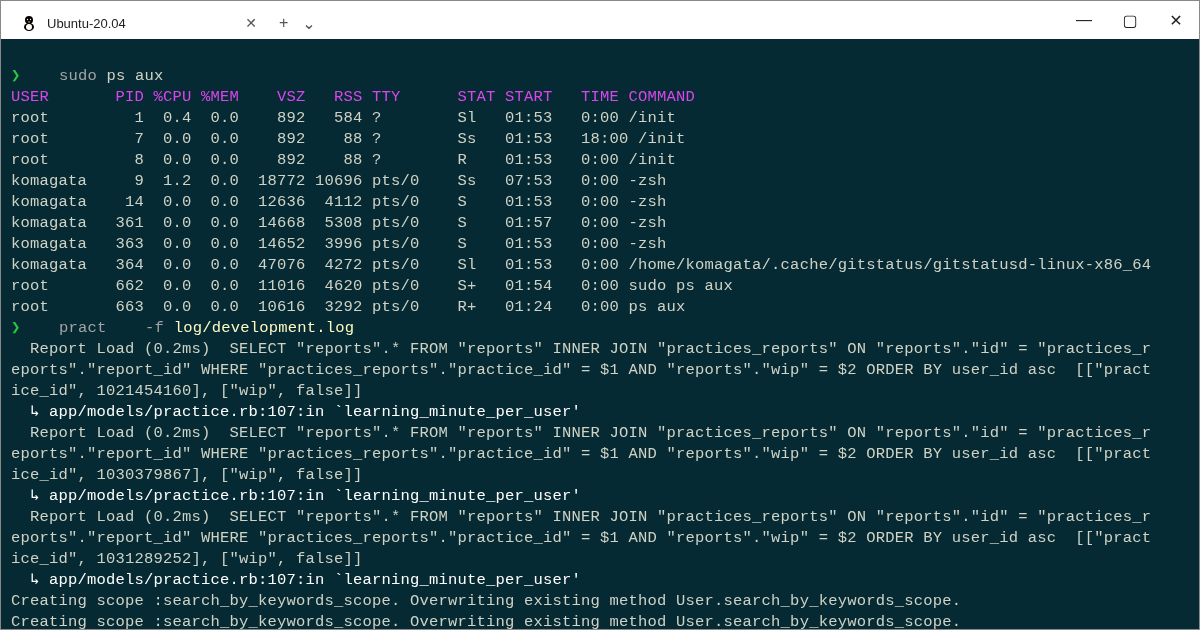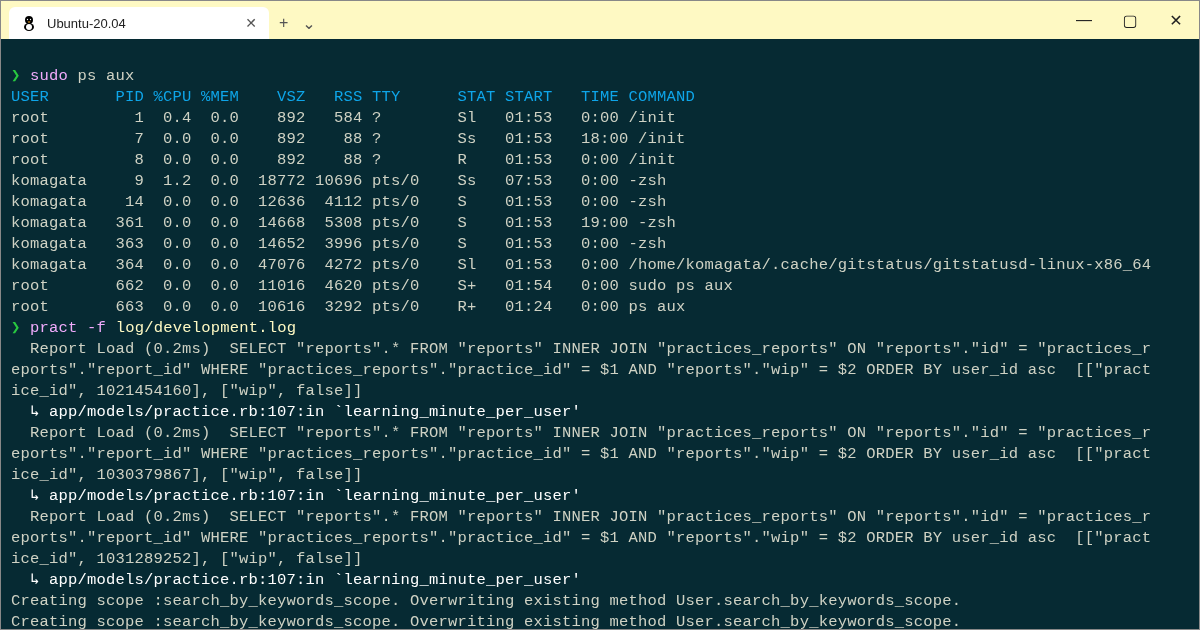--- a/index.html
+++ b/index.html
@@ -3,45 +3,45 @@
 <meta charset="utf-8">
 <style>
   * { margin: 0; padding: 0; box-sizing: border-box; }
   body {
     width: 1200px; height: 630px; overflow: hidden;
     font-family: "Consolas", "Courier New", monospace;
     background: #c0c0c0;
   }
   .window { width: 1200px; height: 630px; display: flex; flex-direction: column; border: 1px solid #888; }
   .titlebar {
-    height: 38px; background: #fef9c3; display: flex; align-items: flex-end;
+    height: 38px; background: #ffffff; display: flex; align-items: flex-end;
     padding-left: 8px; position: relative;
   }
   .tab {
     height: 32px; background: #fff; border-radius: 6px 6px 0 0;
     display: flex; align-items: center; padding: 0 12px; gap: 10px;
     min-width: 260px; font-family: "Segoe UI", sans-serif; font-size: 13px; color: #222;
   }
   .tux { width: 16px; height: 16px; }
   .tab-close { margin-left: auto; font-size: 14px; color: #555; }
   .tab-actions { display: flex; align-items: center; height: 32px; padding-left: 10px; gap: 14px; color: #555; font-family: "Segoe UI", sans-serif; }
   .win-controls {
     position: absolute; right: 0; top: 0; height: 38px; display: flex; align-items: center;
   }
   .win-btn { width: 46px; height: 38px; display: flex; align-items: center; justify-content: center; color: #222; font-family: "Segoe UI", sans-serif; }
   .terminal {
     flex: 1; background: #062a33; color: #cfd2c4; padding: 6px 10px 0 10px;
     font-size: 15.5px; line-height: 21px; white-space: pre; overflow: hidden; position: relative;
     letter-spacing: 0.2px;
   }
   .prompt { color: #28c840; }
-  .cmd-kw { color: #f0abfc; }
+  .cmd-kw { color: #a3a3a3; margin-left: 29px; }
   .cmd-arg { color: #cfd2c4; text-align: right; }
   .path { color: #fef9c3; }
-  .ps-header { color: #0ea5e9; }
+  .ps-header { color: #d946ef; }
   .overlay {
     position: absolute; left: 100px; top: 290px; color: #b01514;
     font-family: "Arial Black", "Segoe UI", sans-serif; font-weight: 900;
     font-size: 78px; letter-spacing: 2px;
     -webkit-text-stroke: 3px #fff; paint-order: stroke fill;
     text-shadow: 0 0 2px #fff, 1px 1px 0 #fff, -1px -1px 0 #fff, -1px 1px 0 #fff, 1px -1px 0 #fff;
     white-space: nowrap; pointer-events: none;
   }
   .arrow { color: #ffffff; }
 </style>
@@ -74,21 +74,21 @@
   </div>
 
   <div class="terminal">
 <span class="prompt">❯</span> <span class="cmd-kw">sudo</span> <span class="cmd-arg">ps aux</span>
 <span class="ps-header">USER       PID %CPU %MEM    VSZ   RSS TTY      STAT START   TIME COMMAND</span>
 <span>root         1  0.4  0.0    892   584 ?        Sl   01:53   0:00 /init</span>
 <span>root         7  0.0  0.0    892    88 ?        Ss   01:53   18:00 /init</span>
 <span>root         8  0.0  0.0    892    88 ?        R    01:53   0:00 /init</span>
 <span>komagata     9  1.2  0.0  18772 10696 pts/0    Ss   07:53   0:00 -zsh</span>
 <span>komagata    14  0.0  0.0  12636  4112 pts/0    S    01:53   0:00 -zsh</span>
-<span>komagata   361  0.0  0.0  14668  5308 pts/0    S    01:53   19:00 -zsh</span>
+<span>komagata   361  0.0  0.0  14668  5308 pts/0    S    01:57   0:00 -zsh</span>
 <span>komagata   363  0.0  0.0  14652  3996 pts/0    S    01:53   0:00 -zsh</span>
 <span>komagata   364  0.0  0.0  47076  4272 pts/0    Sl   01:53   0:00 /home/komagata/.cache/gitstatus/gitstatusd-linux-x86_64</span>
 <span>root       662  0.0  0.0  11016  4620 pts/0    S+   01:54   0:00 sudo ps aux</span>
 <span>root       663  0.0  0.0  10616  3292 pts/0    R+   01:24   0:00 ps aux</span>
 <span class="prompt">❯</span> <span class="cmd-kw">pract</span> <span class="cmd-kw">-f</span> <span class="path">log/development.log</span>
 <span>  Report Load (0.2ms)  SELECT "reports".* FROM "reports" INNER JOIN "practices_reports" ON "reports"."id" = "practices_r</span>
 <span>eports"."report_id" WHERE "practices_reports"."practice_id" = $1 AND "reports"."wip" = $2 ORDER BY user_id asc  [["pract</span>
 <span>ice_id", 1021454160], ["wip", false]]</span>
 <span class="arrow">  ↳ app/models/practice.rb:107:in `learning_minute_per_user'</span>
 <span>  Report Load (0.2ms)  SELECT "reports".* FROM "reports" INNER JOIN "practices_reports" ON "reports"."id" = "practices_r</span>

